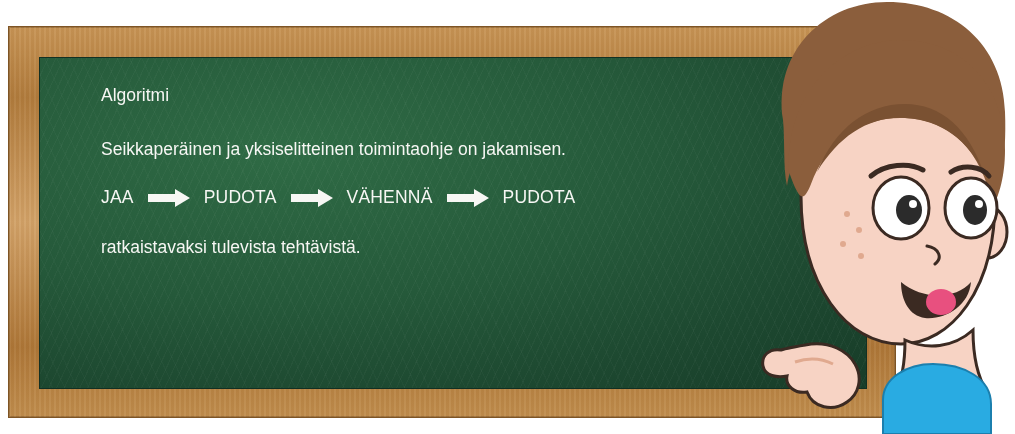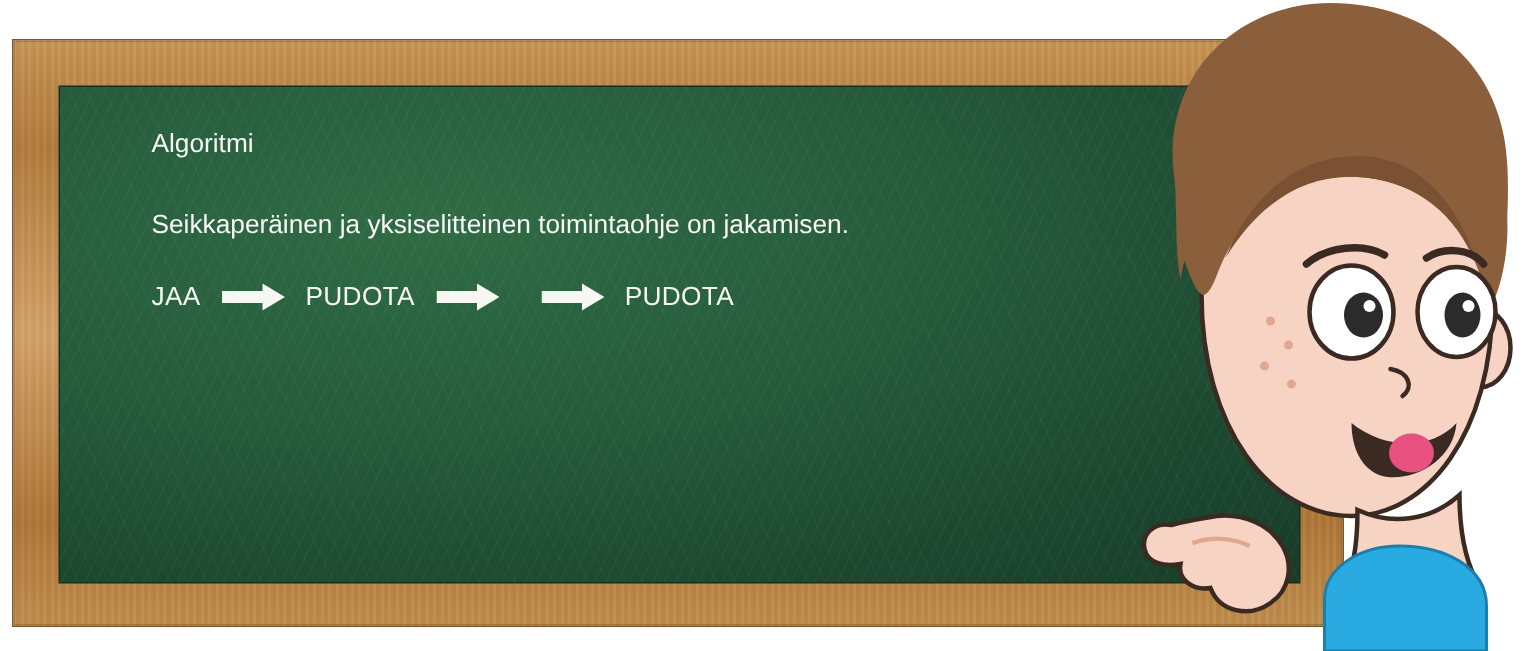--- a/index.html
+++ b/index.html
@@ -128,28 +128,30 @@
             <svg width="42" height="18" viewBox="0 0 42 18" aria-hidden="true">
               <path d="M0 5 H27 V0 L42 9 L27 18 V13 H0 Z" fill="#f7f7f4"></path>
             </svg>
           </span>
           <span class="step">PUDOTA</span>
           <span class="arrow">
             <svg width="42" height="18" viewBox="0 0 42 18" aria-hidden="true">
               <path d="M0 5 H27 V0 L42 9 L27 18 V13 H0 Z" fill="#f7f7f4"></path>
             </svg>
           </span>
+          <span class="step">VÄHENNÄ</span>
           <span class="arrow">
             <svg width="42" height="18" viewBox="0 0 42 18" aria-hidden="true">
               <path d="M0 5 H27 V0 L42 9 L27 18 V13 H0 Z" fill="#f7f7f4"></path>
             </svg>
           </span>
           <span class="step">PUDOTA</span>
         </div>
 
+        <p class="line last">ratkaistavaksi tulevista tehtävistä.</p>
 
       </div>
     </div>
   </div>
 
   <div class="boy">
     <svg width="260" height="434" viewBox="0 0 260 434" aria-hidden="true">
 
       <path d="M28 120 C18 50 70 2 132 2 C198 2 248 44 250 112 C252 160 244 196 236 214
                C236 150 214 118 176 104 C140 92 96 96 68 120 C50 136 36 160 32 186

